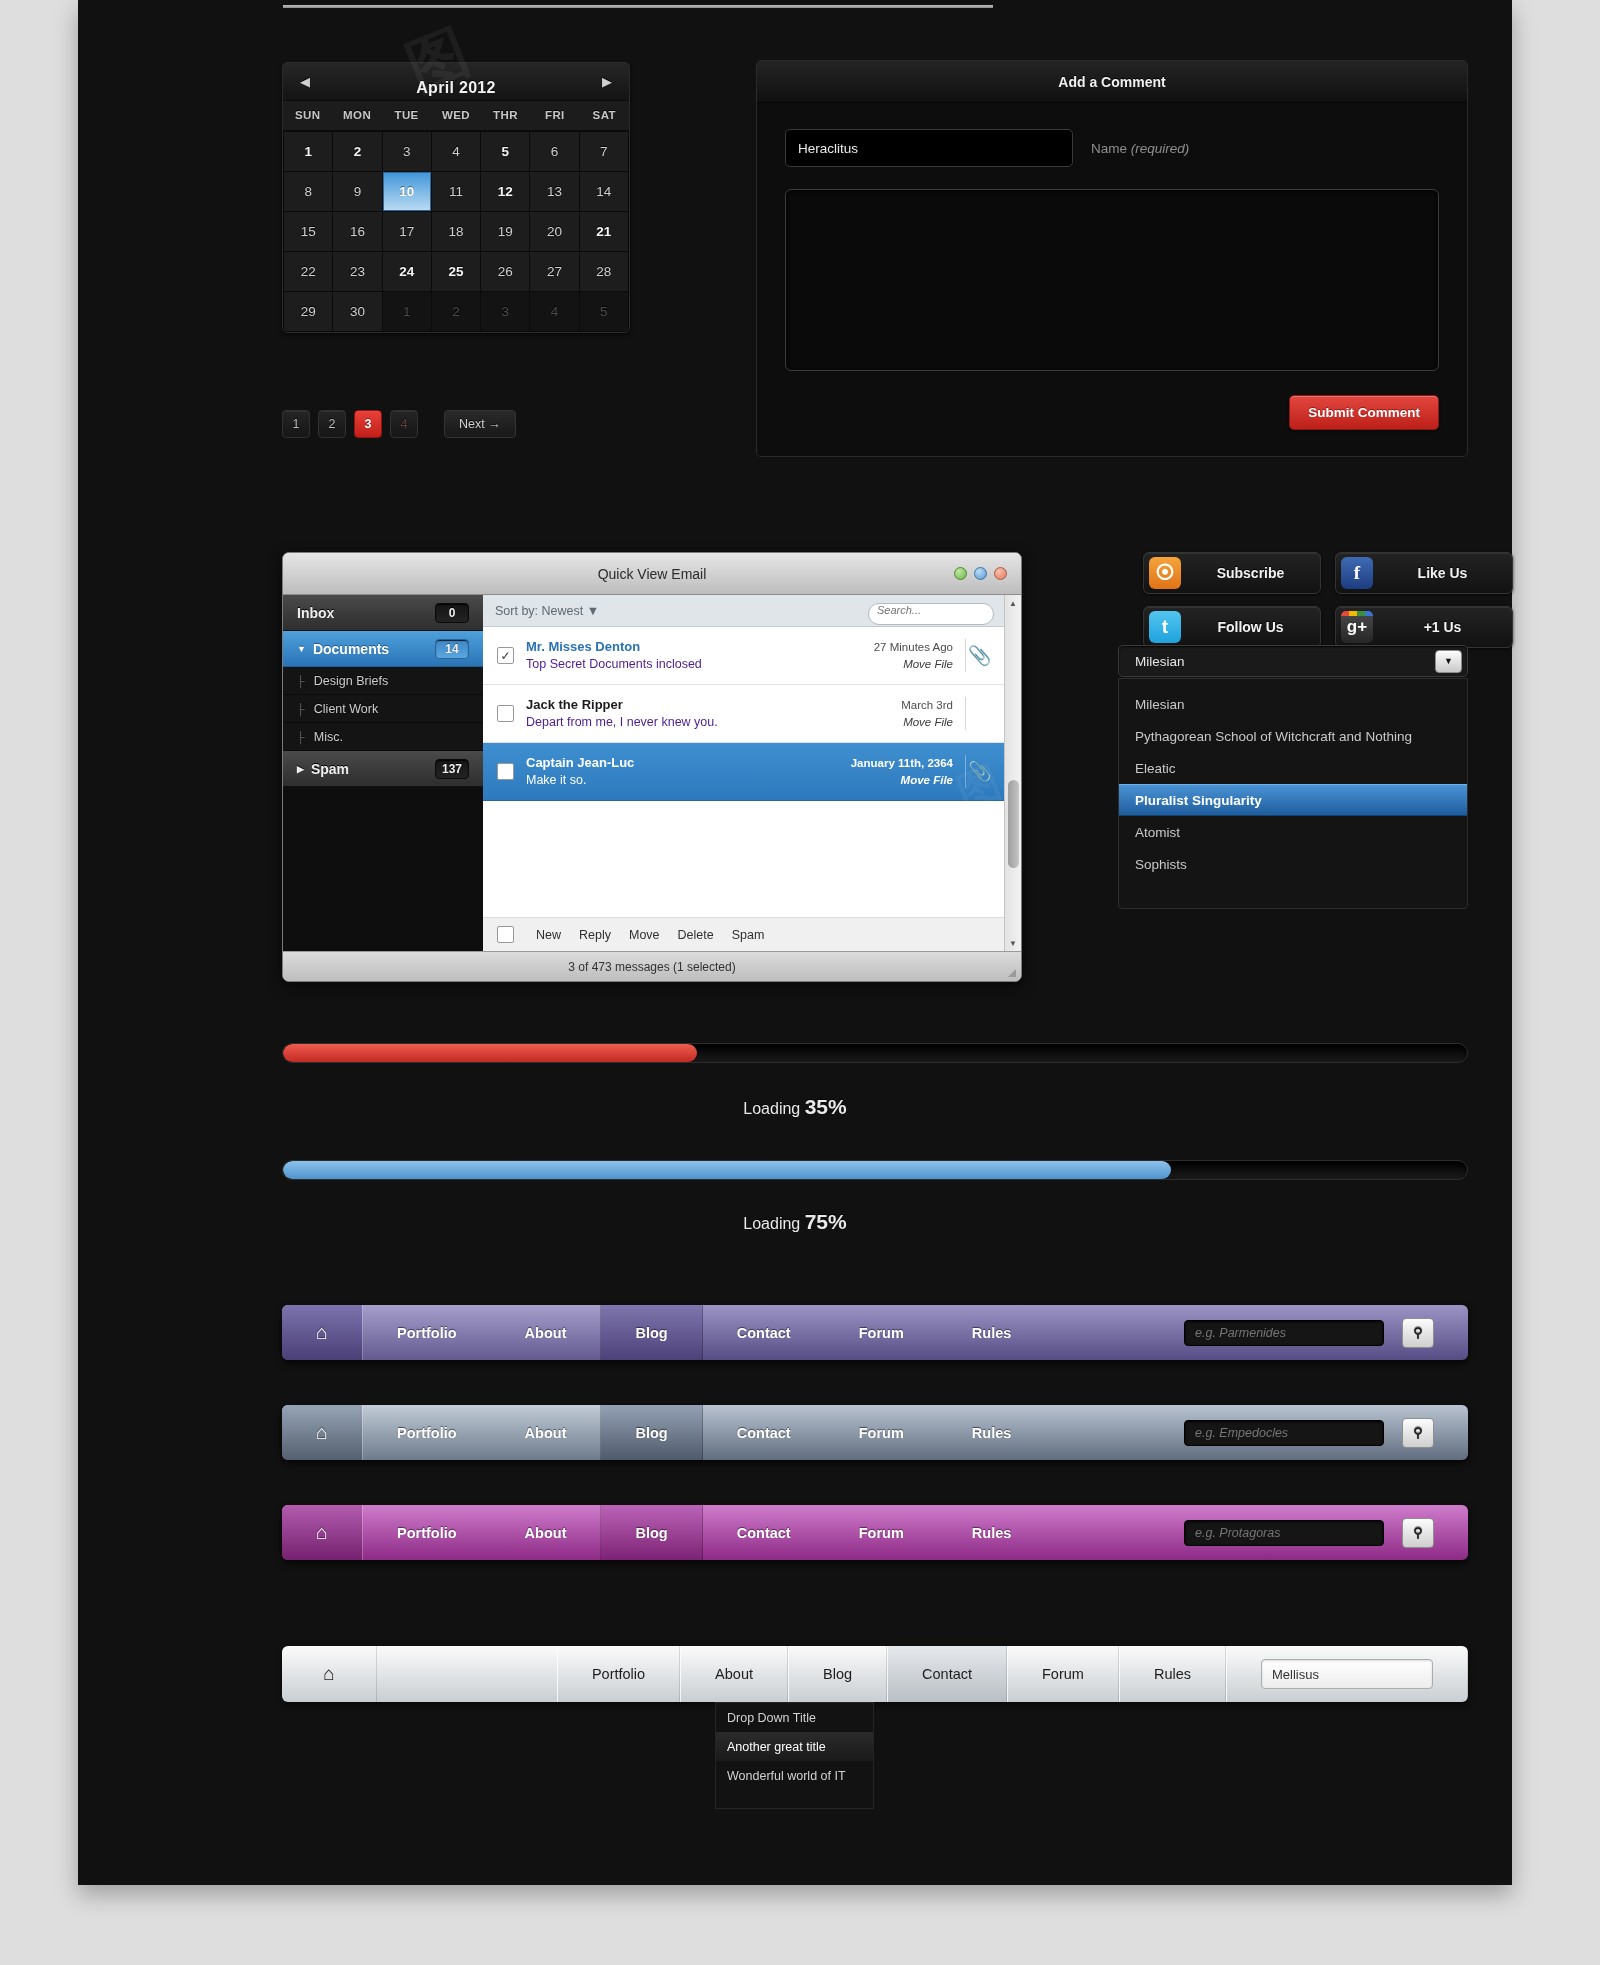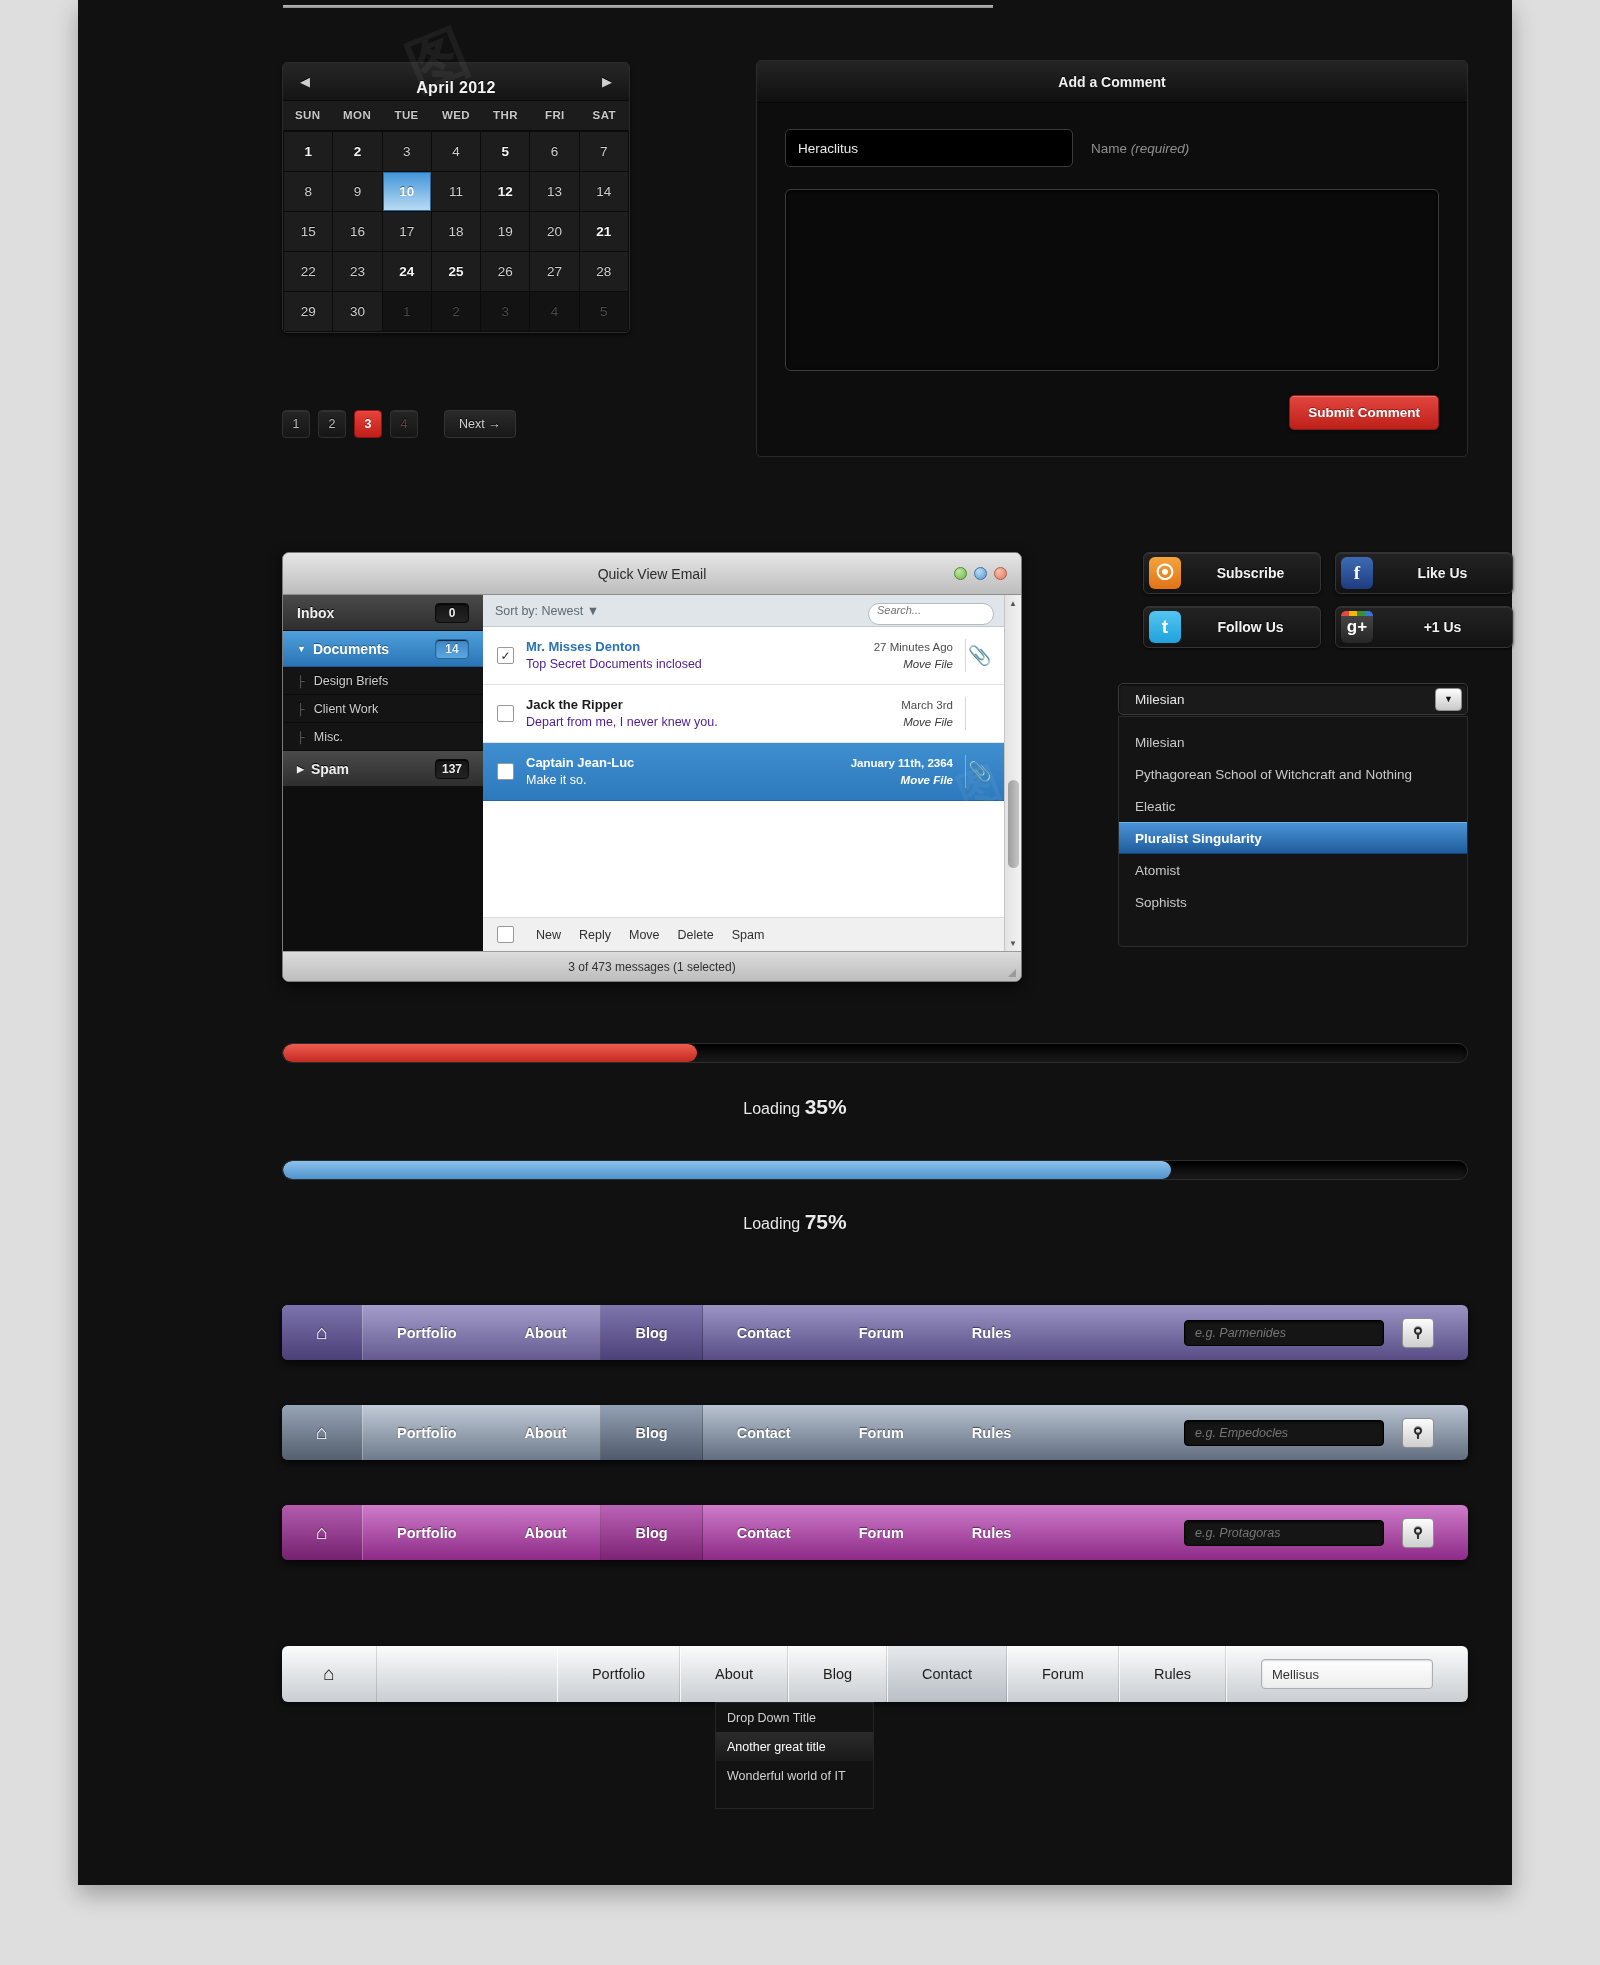--- a/index.html
+++ b/index.html
@@ -173,21 +173,21 @@
   .sico.fb  { background: linear-gradient(to bottom,#3f6bb4,#1d3c80); font-family: "Liberation Serif", serif; }
   .sico.tw  { background: linear-gradient(to bottom,#54c5f0,#1ea2dd); }
   .sico.gp  { background: linear-gradient(to bottom,#4a4a4a,#262626); position: relative;
     font-size: 17px; }
   .gp-strip { position: absolute; top: 0; left: 0; right: 0; height: 5px; border-radius: 6px 6px 0 0;
     background: linear-gradient(to right,#e04b3c 0 25%,#f2b705 25% 50%,#3b8f3b 50% 75%,#3a76d8 75% 100%); }
   .slbl { flex: 1; text-align: center; color: #f2f2f2; font-size: 14px; font-weight: bold;
     text-shadow: 0 -1px 0 #000; }
 
   
-  .sel-wrap { position: absolute; left: 1040px; top: 683px; width: 350px; }
+  .sel-wrap { position: absolute; left: 1040px; top: 645px; width: 350px; }
   .sel-box { height: 32px; border-radius: 5px; display: flex; align-items: center;
     padding: 0 5px 0 16px; background: #1a1a1a; border: 1px solid #3a3a3a; cursor: pointer;
     box-shadow: inset 0 1px 2px rgba(0,0,0,.8); }
   .sel-val { flex: 1; color: #e6e6e6; font-size: 13.5px; }
   .sel-arrow { width: 27px; height: 23px; border-radius: 4px;
     background: linear-gradient(to bottom,#fdfdfd,#c9c9c9); border: 1px solid #8c8c8c;
     display: flex; align-items: center; justify-content: center; font-size: 9px; color: #111; }
   .sel-list { margin-top: 1px; background: #141414; border: 1px solid #2d2d2d;
     border-radius: 0 0 4px 4px; padding: 9px 0 28px; }
   .sel-opt { height: 32px; display: flex; align-items: center; padding: 0 16px;

